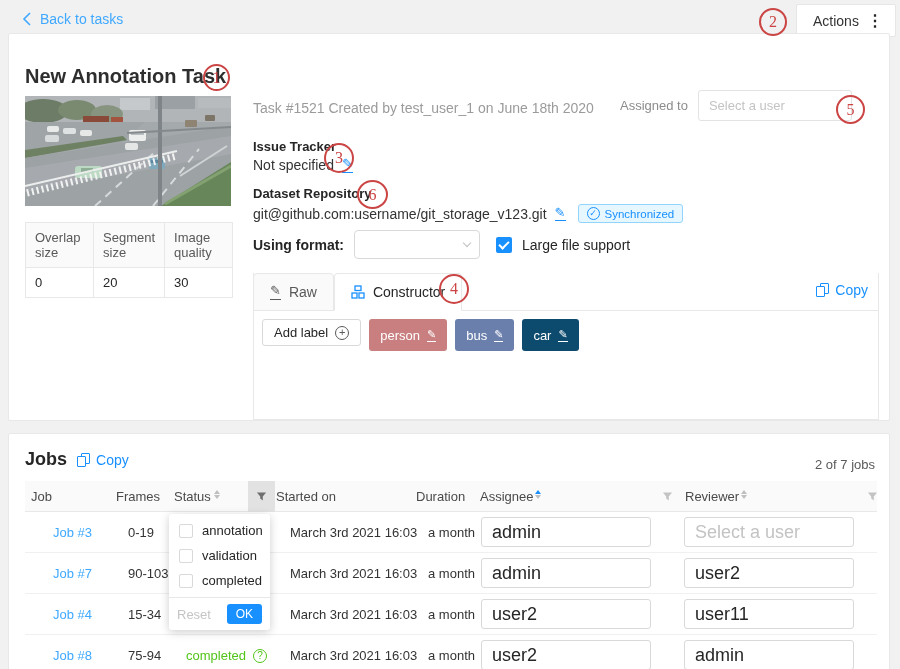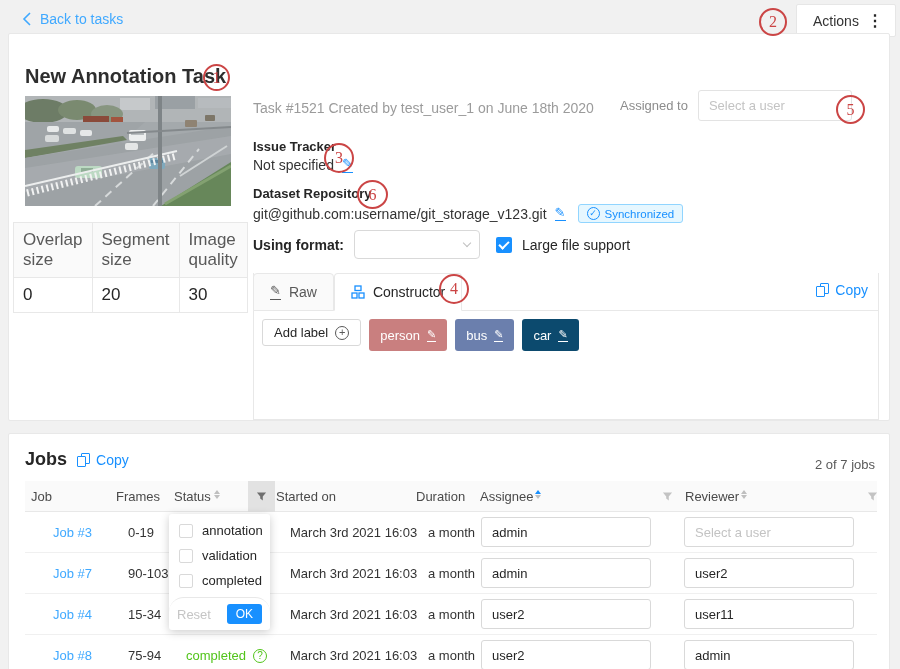--- a/index.html
+++ b/index.html
@@ -18,21 +18,21 @@
 
   
   .task-title-row { position: absolute; left: 16px; top: 31px; display: flex; align-items: center; gap: 10px; flex-direction: column; }
   .task-title-row h1 { font-size: 20px; font-weight: 600; color: #2e2e2e; }
   .pencil { color: #1890ff; border-bottom: 1px solid #1890ff; font-size: 13px; line-height: 1.1; cursor: pointer; }
   .pencil.gray { color: #595959; border-bottom-color: #595959; }
   .pencil.white { color: #fff; border-bottom-color: #fff; font-size: 11px; }
 
   .thumb { position: absolute; left: 16px; top: 62px; width: 206px; height: 110px; overflow: hidden; }
 
-  .params { position: absolute; left: 4px; top: 188px; border-collapse: collapse; font-size: 17px; }
+  .params { position: absolute; left: 16px; top: 188px; border-collapse: collapse; font-size: 13px; }
   .params th { background: #fafafa; font-weight: normal; color: #595959; text-align: left; width: 68px; }
   .params th, .params td { border: 1px solid #e8e8e8; padding: 7px 9px; vertical-align: top; }
   .params td { color: #262626; }
 
   .task-meta { position: absolute; left: 244px; top: 66px; font-size: 14px; color: #9b9b9b; }
   .assigned { position: absolute; left: 611px; top: 56px; display: flex; align-items: center; gap: 10px; }
   .assigned .lbl { font-size: 13px; color: #8c8c8c; }
   .assigned input { width: 154px; height: 31px; border: 1px solid #e3e3e3; border-radius: 3px; padding: 0 10px; font-size: 13px; font-family: inherit; color: #262626; }
   input::placeholder { color: #c3c3c3; }
 
@@ -82,29 +82,29 @@
   .sorter .cd { border-top: 4px solid #bfbfbf; border-bottom: none; }
   .sorter .cu.active { border-bottom-color: #1890ff; }
   .funnel { position: absolute; top: 9px; cursor: pointer; }
   .funnel-cell { position: absolute; left: 223px; top: 0; width: 27px; height: 31px; background: #e2e2e2; display: flex; align-items: center; justify-content: center; cursor: pointer; }
   .jrow { position: relative; height: 41px; border-bottom: 1px solid #f0f0f0; font-size: 13px; }
   .jrow .cell { position: absolute; top: 13px; color: #333; margin-left: 12px; }
   .job-link { color: #40a9ff; cursor: pointer; text-decoration: none; }
   .c-frames { left: 91px; } .c-status { left: 149px; display: inline-flex; align-items: center; gap: 7px; }
   .c-started { left: 253px; } .c-duration { left: 391px; }
   .jrow .job-link { position: absolute; left: 28px; top: 13px; }
-  .row-input { position: absolute; top: 5px; height: 30px; border: 1px solid #d9d9d9; border-radius: 3px; padding: 0 10px; font-size: 13px; font-family: inherit; color: #262626; }
+  .row-input { position: absolute; top: 5px; height: 30px; border: 1px solid #d9d9d9; border-radius: 3px; padding: 0 10px; font-size: 18px; font-family: inherit; color: #262626; }
   .inp-assignee { left: 456px; width: 170px; }
   .inp-reviewer { left: 659px; width: 170px; }
 
   
   .status-dropdown { position: absolute; left: 160px; top: 80px; width: 101px; background: #fff; border-radius: 3px; box-shadow: 0 2px 10px rgba(0,0,0,0.2); z-index: 6; padding-top: 4px; }
   .opt { display: flex; align-items: center; gap: 9px; padding: 5px 10px; font-size: 13px; color: #262626; cursor: pointer; }
   .opt .box { width: 14px; height: 14px; border: 1px solid #d9d9d9; border-radius: 2px; background: #fff; flex: none; }
-  .dd-footer { display: flex; align-items: center; justify-content: space-between; border-top: 1px solid #e8e8e8; margin-top: 4px; padding: 6px 8px; border-radius: 15px; }
+  .dd-footer { display: flex; align-items: center; justify-content: space-between; border-top: 1px solid #e8e8e8; margin-top: 4px; padding: 6px 8px; }
   .reset-btn { font-size: 13px; color: #c5c5c5; background: none; border: none; font-family: inherit; cursor: not-allowed; }
   .ok-btn { background: #1890ff; color: #fff; border: none; border-radius: 3px; font-size: 12px; padding: 3px 9px; font-family: inherit; cursor: pointer; }
 
   
   .ann { position: absolute; border: 2px solid #cb4545; border-radius: 50%; color: #cb4545; display: flex; align-items: center; justify-content: center; font-size: 16px; font-family: "Liberation Serif", serif; background: transparent; z-index: 10; }
   .ann1 { left: 203px; top: 64px; width: 27px; height: 27px; }
   .ann2 { left: 759px; top: 8px;  width: 28px; height: 28px; }
   .ann3 { left: 324px; top: 143px; width: 30px; height: 30px; }
   .ann4 { left: 439px; top: 274px; width: 30px; height: 30px; }
   .ann5 { left: 836px; top: 95px; width: 29px; height: 29px; }

